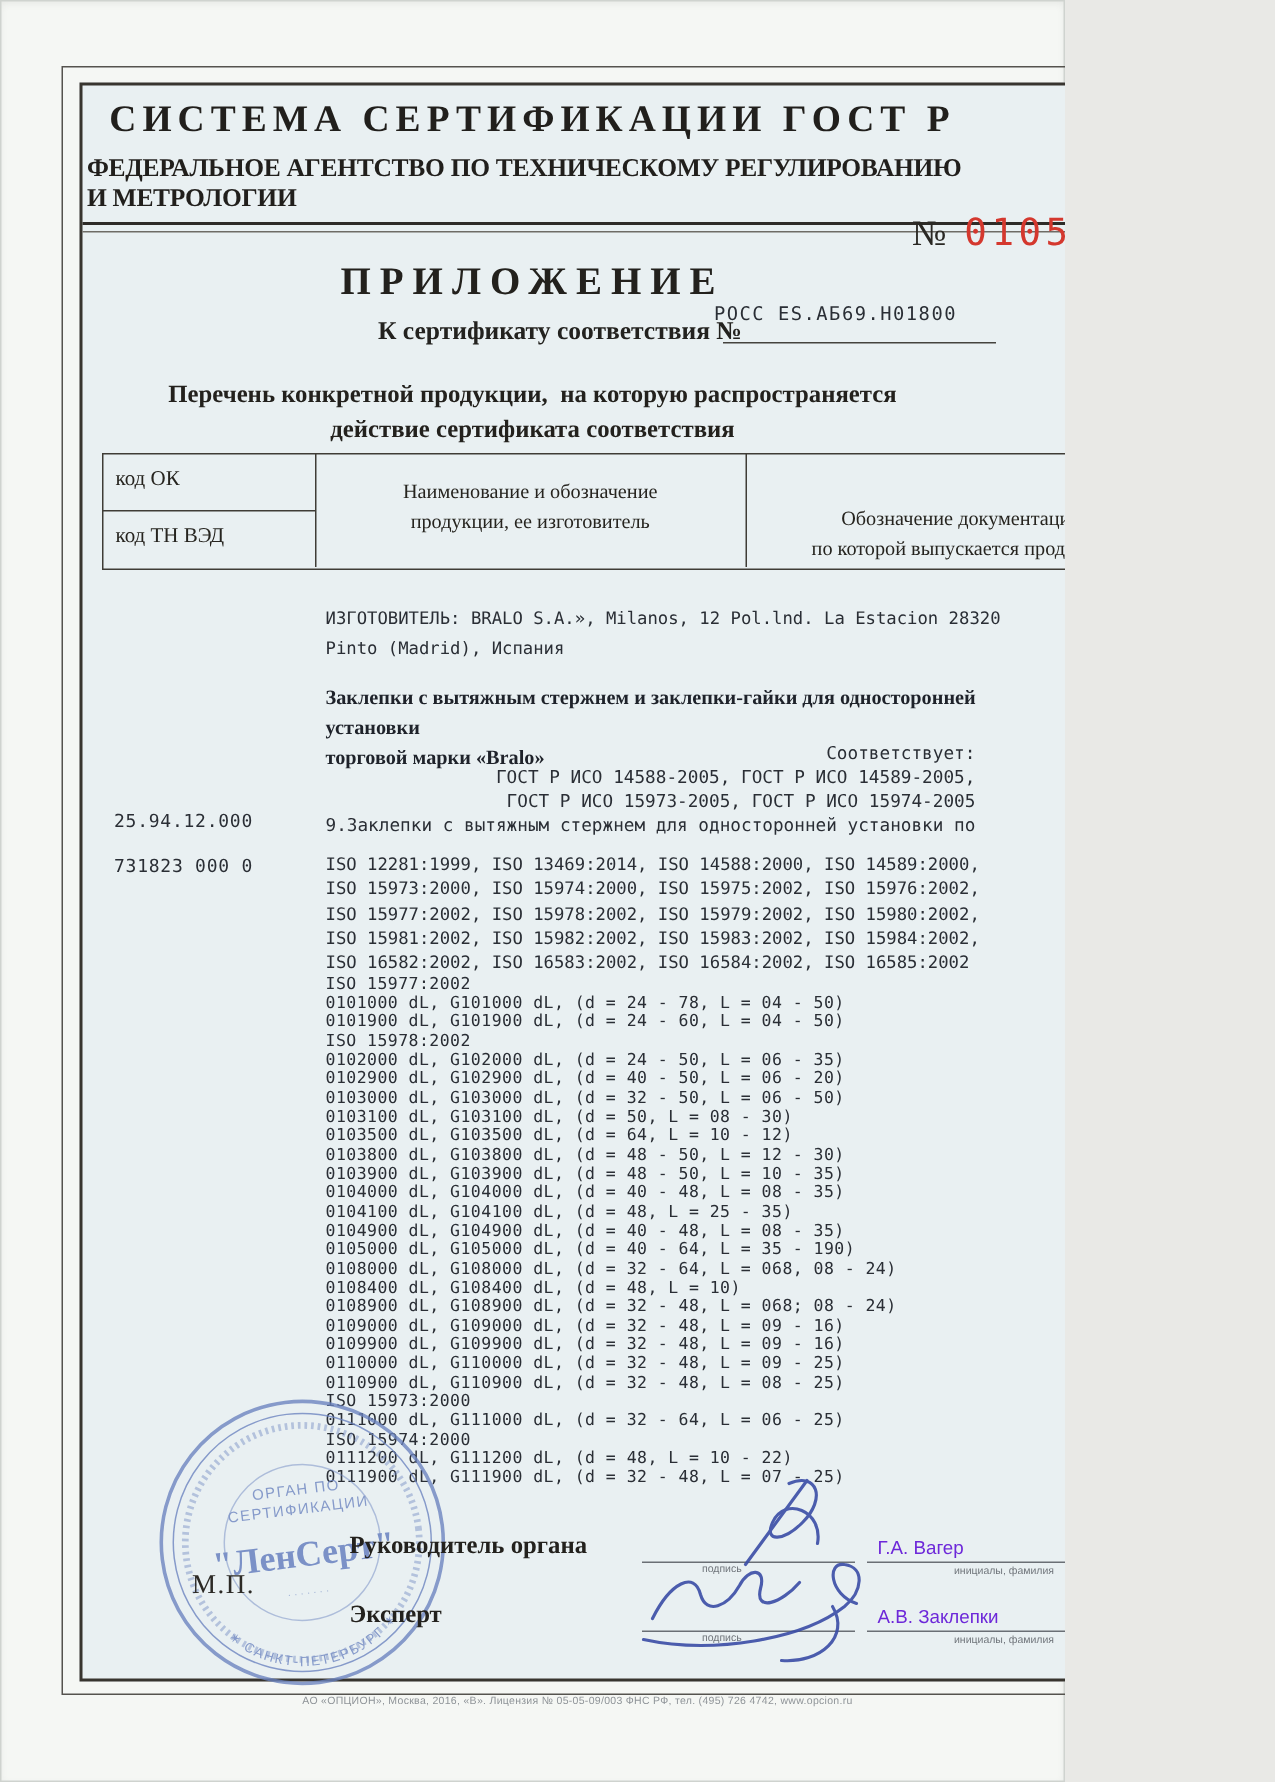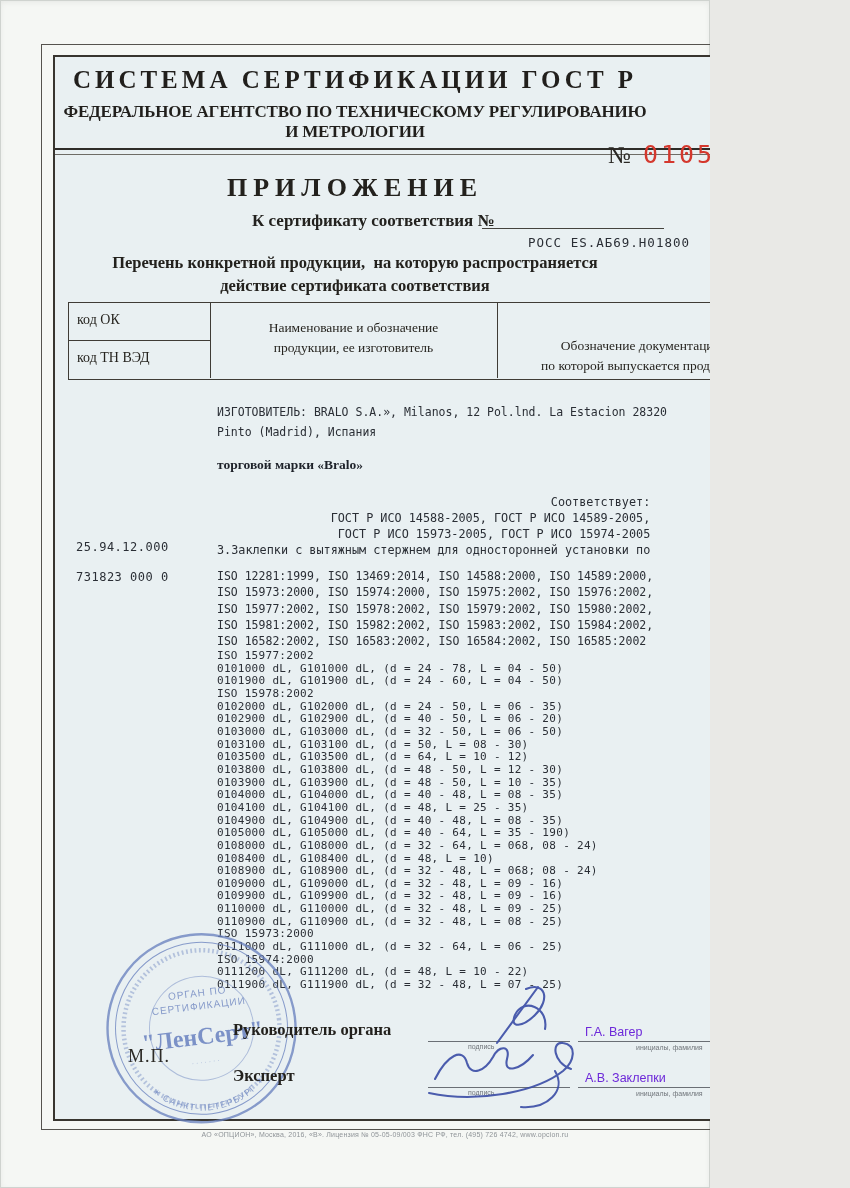--- a/index.html
+++ b/index.html
@@ -7,35 +7,35 @@
         font-family:"Liberation Serif","DejaVu Serif",serif;color:#23221f;
         box-shadow:inset 0 0 0 1px #cfd3cf, inset 0 2px 6px rgba(0,0,0,.07);}
   
   .frame-outer{position:absolute;left:41px;top:44px;width:769px;height:1084px;
         border:1.5px solid #55534e;}
   .frame-inner{position:absolute;left:53px;top:55px;width:745px;height:1062px;
         border:2px solid #38352f;background:#e9f0f2;}
   
   .hdr-title{position:absolute;left:60px;right:60px;top:66px;text-align:center;
         font-weight:bold;font-size:25px;letter-spacing:4px;color:#211f1c;}
-  .hdr-sub{position:absolute;left:58px;right:58px;top:102px;text-align:center;
+  .hdr-sub{position:absolute;left:58px;right:58px;top:102px;text-align:left;
         font-weight:bold;font-size:17px;letter-spacing:-0.2px;color:#211f1c;}
   .hdr-rule{position:absolute;left:55px;width:741px;top:148px;height:4px;
         border-top:2.5px solid #2e2c28;border-bottom:1px solid #6e6c66;}
   
   .doc-no{position:absolute;top:140px;left:608px;white-space:nowrap;}
   .doc-no .sign{font-size:24px;color:#2a2824;}
   .doc-no .val{font-family:"DejaVu Sans Mono","Liberation Mono",monospace;
         font-size:25px;letter-spacing:3px;color:#d4382e;margin-left:12px;}
   .doc-title{position:absolute;top:173px;left:0;right:0;text-align:center;
         font-weight:bold;font-size:26px;letter-spacing:6px;color:#23211d;}
   .cert-label{position:absolute;left:252px;top:211px;font-weight:bold;font-size:17px;}
-  .cert-value{position:absolute;left:528px;top:201px;
+  .cert-value{position:absolute;left:476px;top:201px;
         font-family:"DejaVu Sans Mono","Liberation Mono",monospace;
-        font-size:12.5px;letter-spacing:1px;color:#2b2f36;white-space:pre;margin-top:34px;}
+        font-size:12.5px;letter-spacing:1px;color:#2b2f36;white-space:pre;}
   .cert-underline{position:absolute;left:482px;top:228px;width:182px;
         border-top:1.5px solid #45433e;}
   .list-h{position:absolute;left:0;right:0;text-align:center;font-weight:bold;
         font-size:16.5px;white-space:pre-wrap;color:#23211d;}
   .list-h1{top:253px;}  .list-h2{top:276px;}
   
   .tbl-box{position:absolute;left:68px;top:302px;width:720px;height:76px;
         border:1.3px solid #3f3c36;}
   .tbl-v1{position:absolute;left:210px;top:302px;height:76px;border-left:1.3px solid #3f3c36;}
   .tbl-v2{position:absolute;left:497px;top:302px;height:76px;border-left:1.3px solid #3f3c36;}
@@ -118,23 +118,24 @@
   <div class="cell cell-c cell-right">
     <div>Обозначение документации,</div>
     <div>по которой выпускается продукция</div>
   </div>
 
   <div class="code-ok mono">25.94.12.000</div>
   <div class="code-tnved mono">731823 000 0</div>
 
   <div class="blk manu mono"><div>ИЗГОТОВИТЕЛЬ: BRALO S.A.», Milanos, 12 Pol.lnd. La Estacion 28320</div><div>Pinto (Madrid), Испания</div></div>
   <div class="blk prod">
+      <div>Заклепки с вытяжным стержнем и заклепки-гайки для односторонней установки</div>
       <div>торговой марки «Bralo»</div>
     </div>
-  <div class="blk conf mono"><div>Соответствует:</div><div>ГОСТ Р ИСО 14588-2005, ГОСТ Р ИСО 14589-2005,</div><div>ГОСТ Р ИСО 15973-2005, ГОСТ Р ИСО 15974-2005</div><div>3.Заклепки с вытяжным стержнем для односторонней установки по</div></div>
+  <div class="blk conf mono"><div>Соответствует:</div><div>ГОСТ Р ИСО 14588-2005, ГОСТ Р ИСО 14589-2005,</div><div>ГОСТ Р ИСО 15973-2005, ГОСТ Р ИСО 15974-2005</div><div>9.Заклепки с вытяжным стержнем для односторонней установки по</div></div>
   <div class="blk isoblk mono"><div>ISO 12281:1999, ISO 13469:2014, ISO 14588:2000, ISO 14589:2000,</div><div>ISO 15973:2000, ISO 15974:2000, ISO 15975:2002, ISO 15976:2002,</div><div>ISO 15977:2002, ISO 15978:2002, ISO 15979:2002, ISO 15980:2002,</div><div>ISO 15981:2002, ISO 15982:2002, ISO 15983:2002, ISO 15984:2002,</div><div>ISO 16582:2002, ISO 16583:2002, ISO 16584:2002, ISO 16585:2002</div></div>
   <div class="blk parts mono"><div>ISO 15977:2002</div><div>0101000 dL, G101000 dL, (d = 24 - 78, L = 04 - 50)</div><div>0101900 dL, G101900 dL, (d = 24 - 60, L = 04 - 50)</div><div>ISO 15978:2002</div><div>0102000 dL, G102000 dL, (d = 24 - 50, L = 06 - 35)</div><div>0102900 dL, G102900 dL, (d = 40 - 50, L = 06 - 20)</div><div>0103000 dL, G103000 dL, (d = 32 - 50, L = 06 - 50)</div><div>0103100 dL, G103100 dL, (d = 50, L = 08 - 30)</div><div>0103500 dL, G103500 dL, (d = 64, L = 10 - 12)</div><div>0103800 dL, G103800 dL, (d = 48 - 50, L = 12 - 30)</div><div>0103900 dL, G103900 dL, (d = 48 - 50, L = 10 - 35)</div><div>0104000 dL, G104000 dL, (d = 40 - 48, L = 08 - 35)</div><div>0104100 dL, G104100 dL, (d = 48, L = 25 - 35)</div><div>0104900 dL, G104900 dL, (d = 40 - 48, L = 08 - 35)</div><div>0105000 dL, G105000 dL, (d = 40 - 64, L = 35 - 190)</div><div>0108000 dL, G108000 dL, (d = 32 - 64, L = 068, 08 - 24)</div><div>0108400 dL, G108400 dL, (d = 48, L = 10)</div><div>0108900 dL, G108900 dL, (d = 32 - 48, L = 068; 08 - 24)</div><div>0109000 dL, G109000 dL, (d = 32 - 48, L = 09 - 16)</div><div>0109900 dL, G109900 dL, (d = 32 - 48, L = 09 - 16)</div><div>0110000 dL, G110000 dL, (d = 32 - 48, L = 09 - 25)</div><div>0110900 dL, G110900 dL, (d = 32 - 48, L = 08 - 25)</div><div>ISO 15973:2000</div><div>0111000 dL, G111000 dL, (d = 32 - 64, L = 06 - 25)</div><div>ISO 15974:2000</div><div>0111200 dL, G111200 dL, (d = 48, L = 10 - 22)</div><div>0111900 dL, G111900 dL, (d = 32 - 48, L = 07 - 25)</div></div>
 
   <svg class="stamp" viewBox="0 0 224 208">
     <g fill="none" stroke="#6b83bf">
       <circle cx="110" cy="100" r="94" stroke-width="2.4"></circle>
       <circle cx="110" cy="100" r="86" stroke-width="1"></circle>
       <circle cx="110" cy="100" r="78" stroke-width="4.5" stroke-dasharray="1.8,2.6" opacity=".55"></circle>
       <circle cx="110" cy="100" r="52" stroke-width="1" opacity=".6"></circle>
     </g>

